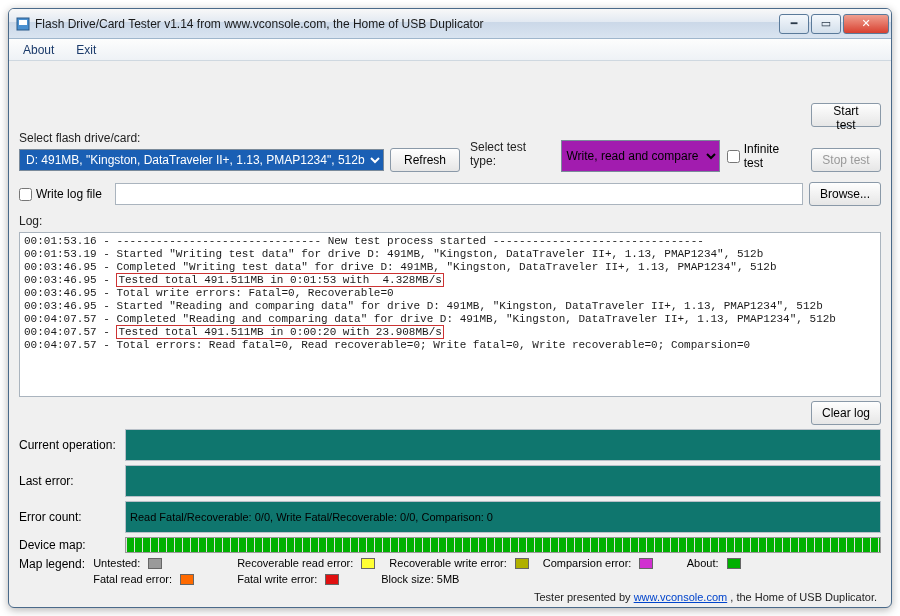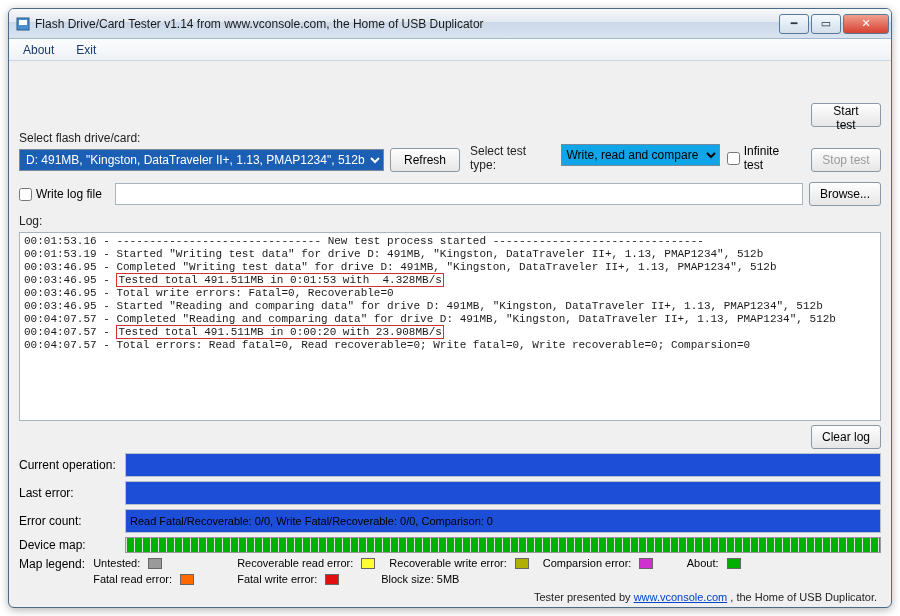--- a/index.html
+++ b/index.html
@@ -54,22 +54,22 @@
 
   .row { display:flex; align-items:center; gap:6px; }
   .label { color:#222; }
   select.drive {
     flex:1; height:22px;
     background:#1a5fb4; color:#fff;
     border:1px solid #7a8a9a;
     font-size:12px; padding:0 2px;
   }
   select.testtype {
-    width: 160px; height:22px;
-    border:1px solid #7a8a9a; background:#0ea5e9;
+    width: 160px; height:32px;
+    border:1px solid #7a8a9a; background:#a21caf;
     font-size:12px;
   }
   .btn {
     height:24px; min-width:70px;
     border:1px solid #8a99a8; border-radius:3px;
     background: linear-gradient(to bottom,#fefefe,#e6e6e6);
     font-size:12px; padding:0 10px; cursor:default;
   }
   .btn[disabled] { color:#999; }
   .right-col { display:flex; flex-direction:column; gap:21px; }
@@ -90,21 +90,21 @@
     font-family: Liberation Mono, monospace; font-size:11px;
     color:#1a1a1a; white-space:pre; line-height:13px;
     overflow-y:scroll;
   }
   .log-highlight {
     border:1px solid #cc3333; padding:0 1px;
   }
   .statusrow { display:flex; align-items:center; gap:6px; }
   .statusrow .slabel { width:100px; }
   .statusbox {
-    flex:1; height:24px; border:1px solid #b8c0c8; background:#1d4ed8;
+    flex:1; height:32px; border:1px solid #b8c0c8; background:#0f766e;
     padding:0 4px; font-size:11px; display:flex; align-items:center;
   }
   .devmap {
     flex:1; height:16px; background:#00b000;
     background-image: repeating-linear-gradient(to right, #e0e0e0 0 1px, transparent 1px 8px);
     border:1px solid #999;
   }
   .legend { display:flex; flex-wrap:wrap; gap:4px 14px; align-items:center; font-size:11px; }
   .legend .swatch { width:14px; height:11px; border:1px solid #666; display:inline-block; vertical-align:middle; margin-left:4px; }
   .legend-item { display:flex; align-items:center; gap:4px; min-width:130px; }

